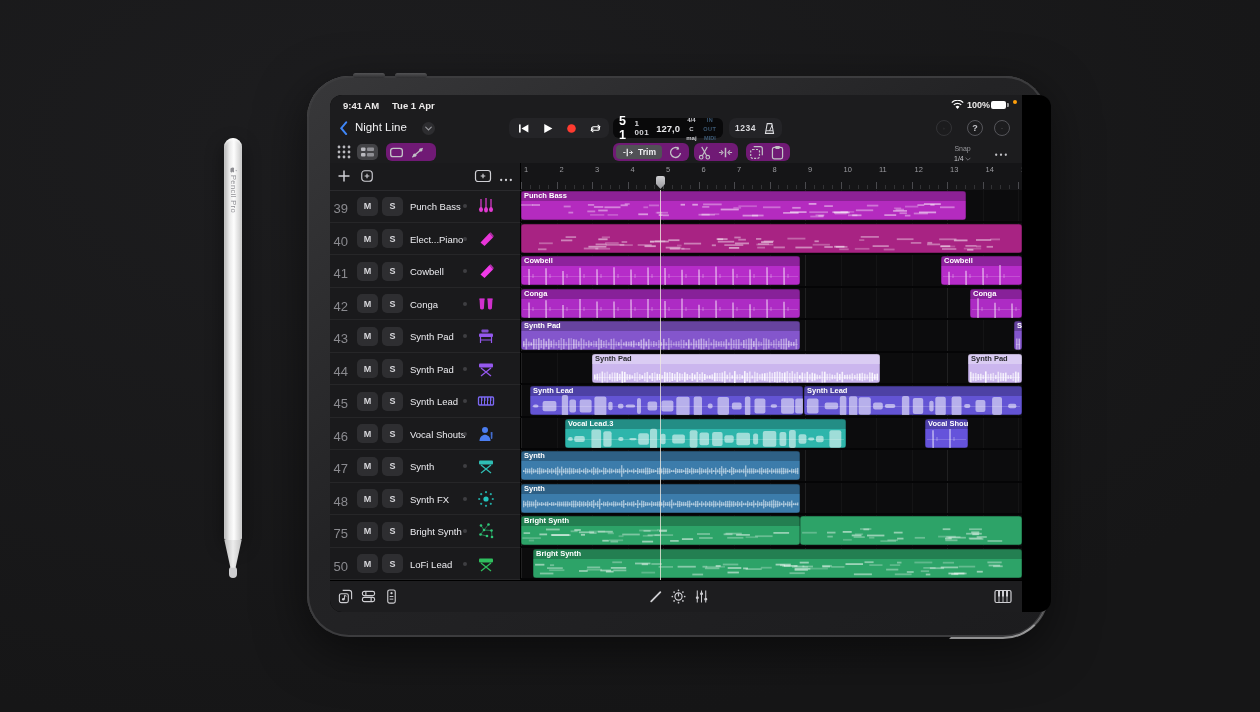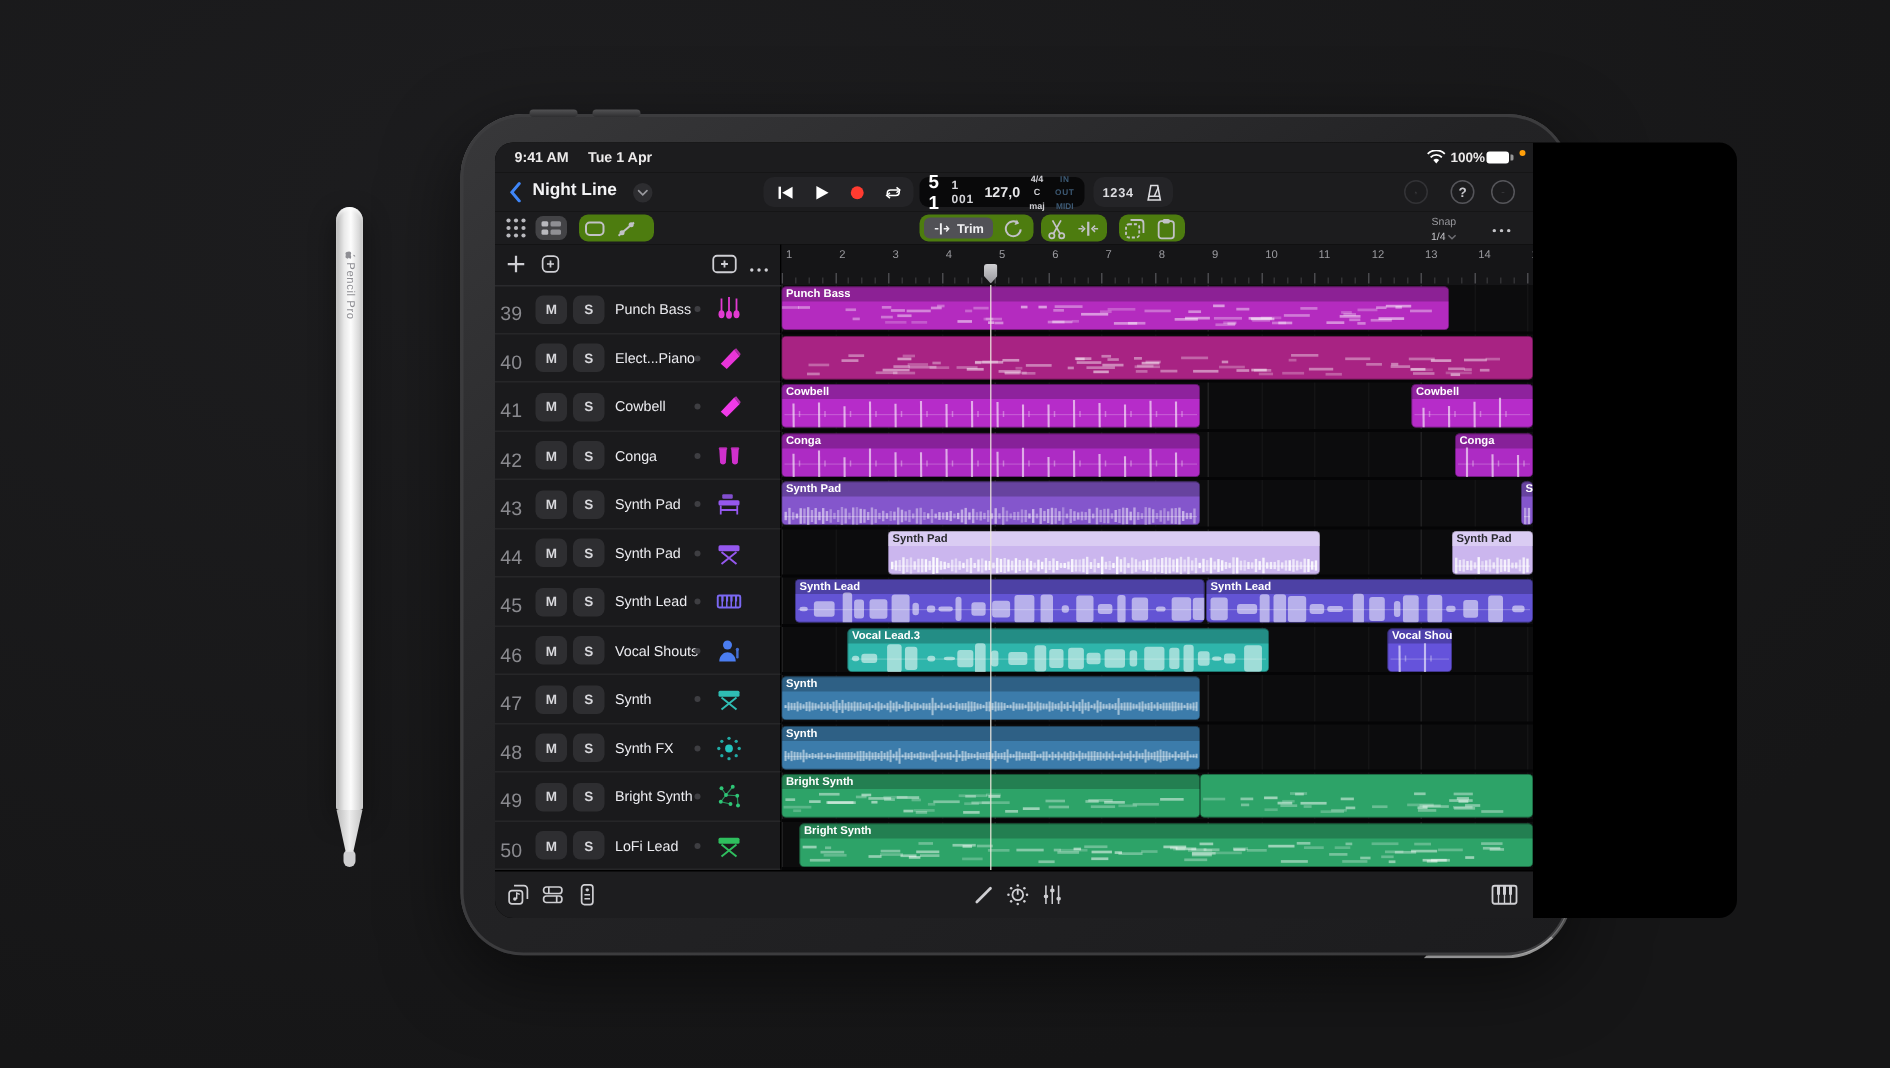--- a/index.html
+++ b/index.html
@@ -24,37 +24,37 @@
   .tablet{position:absolute;left:307px;top:76px;width:740px;height:561px;border-radius:42px;
     background:linear-gradient(145deg,#38383a 0%,#232325 45%,#1c1c1e 100%);
     box-shadow:inset 0 0 0 2px #3c3c3e, inset 1px 1px 1px rgba(255,255,255,.22), 0 14px 50px rgba(0,0,0,.55);}
   .corner-glint{position:absolute;right:-2px;bottom:-2px;width:96px;height:72px;border:2.5px solid transparent;
     border-bottom-color:rgba(255,255,255,.55);border-right-color:rgba(255,255,255,.28);
     border-radius:0 0 46px 0;filter:blur(.4px);}
   .side-btn{position:absolute;top:-3px;height:5px;background:linear-gradient(180deg,#525254,#2e2e30);border-radius:3px;}
   .side-btn.b1{left:46px;width:32px;} .side-btn.b2{left:88px;width:32px;}
 
   
-  .screen{position:absolute;left:23px;top:19px;width:828px;height:517px;background:#000;border-radius:12px;
+  .screen{position:absolute;left:23px;top:19px;width:721px;height:517px;background:#000;border-radius:12px;
     overflow:hidden;font-size:10px;color:#e8e8ea;}
 
   
   .statusbar{position:absolute;left:0;top:0;width:692px;height:20px;background:#1c1c1e;}
   .sb-time{position:absolute;left:13px;top:5px;font-size:9.5px;font-weight:bold;color:#eceaea;}
   .sb-date{position:absolute;left:62px;top:5px;font-size:9.5px;font-weight:bold;color:#eceaea;}
   .sb-wifi{position:absolute;left:621px;top:5px;width:13px;height:10px;}
   .sb-batt-text{position:absolute;left:637px;top:5px;font-size:9px;font-weight:bold;color:#eceaea;}
   .sb-batt{position:absolute;left:661px;top:6px;width:15px;height:7.5px;background:#fff;border-radius:2px;}
   .sb-batt:after{content:'';position:absolute;right:-2.5px;top:2px;width:1.8px;height:3.5px;background:rgba(255,255,255,.55);border-radius:0 1px 1px 0;}
   .sb-mic{position:absolute;left:683px;top:5px;width:4px;height:4px;border-radius:50%;background:#ff9f0a;}
 
   
   .titlebar{position:absolute;left:0;top:20px;width:692px;height:26px;background:#1c1c1e;}
   .back{position:absolute;left:9px;top:6px;width:9px;height:14px;}
-  .proj{position:absolute;left:25px;top:6px;font-size:11.5px;font-weight:bold;color:#f2f2f4;}
+  .proj{position:absolute;left:25px;top:6px;font-size:11.5px;font-weight:normal;color:#f2f2f4;}
   .proj-chev{position:absolute;left:92px;top:7px;width:13px;height:13px;border-radius:50%;background:#2d2d30;color:#98989d;
     display:flex;align-items:center;justify-content:center;}
   .proj-chev svg{width:7px;height:5px;}
   .pill{position:absolute;background:#242427;border-radius:7px;display:flex;align-items:center;}
   .transport{left:179px;top:3px;height:20px;padding:0 4px;gap:4px;}
   .tpbtn{width:20px;height:16px;display:flex;align-items:center;justify-content:center;background:none;border:none;padding:0;}
   .tpbtn svg{width:13px;height:13px;}
   .lcd{position:absolute;left:283px;top:3px;width:110px;height:20px;background:#09090a;border-radius:6px;
     display:flex;align-items:center;padding:0 6px;box-sizing:border-box;}
   .lcd-main{font-size:12.5px;font-weight:bold;color:#fff;letter-spacing:.5px;}
@@ -72,21 +72,21 @@
   .circlebtn{position:absolute;top:5px;width:16px;height:16px;border-radius:50%;border:1px solid #55555a;
     color:#c6c6cb;display:flex;align-items:center;justify-content:center;font-size:9px;font-weight:bold;background:none;box-sizing:border-box;}
   .circlebtn svg{width:9px;height:9px;}
   .cb1{left:606px;opacity:.4;} .cb2{left:637px;} .cb3{left:664px;}
 
   
   .toolbar{position:absolute;left:0;top:46px;width:692px;height:22px;background:#1c1c1e;border-bottom:1px solid #000;}
   .tb-icon{position:absolute;top:3px;width:16px;height:16px;color:#b9b9be;background:none;border:none;padding:0;}
   .tb-icon svg{width:100%;height:100%;}
   .tb-sel{background:#434346;border-radius:5px;}
-  .tb-group{position:absolute;top:2px;height:18px;background:#4d7c0f;border-radius:6px;display:flex;align-items:center;padding:0 3px;gap:6px;box-sizing:border-box;}
+  .tb-group{position:absolute;top:2px;height:18px;background:#701a75;border-radius:6px;display:flex;align-items:center;padding:0 3px;gap:6px;box-sizing:border-box;}
   .tb-group .gi{width:15px;height:15px;color:#c2c2c6;}
   .tb-group .gi svg{width:100%;height:100%;}
   .trimbtn{height:14px;background:#515156;border-radius:4px;display:flex;align-items:center;padding:0 6px;gap:4px;color:#f0f0f2;}
   .trimbtn svg{width:12px;height:9px;}
   .trimbtn span{font-size:8.5px;font-weight:bold;}
   .snap{position:absolute;left:624px;top:2px;text-align:right;line-height:9px;color:#98989d;}
   .snap .a{font-size:7px;} .snap .b{font-size:7px;color:#c6c6cb;}
   .snap svg{width:6px;height:4px;margin-left:1px;}
   .tb-more{position:absolute;left:664px;top:6px;width:14px;height:10px;color:#c2c2c6;}
 
@@ -462,21 +462,21 @@
                       <circle cx="10" cy="16.8" r="1.1"></circle>
                       <circle cx="3.2" cy="10" r="1.1"></circle>
                       <circle cx="14.8" cy="5.2" r="1.1"></circle>
                       <circle cx="14.8" cy="14.8" r="1.1"></circle>
                       <circle cx="5.2" cy="14.8" r="1.1"></circle>
                       <circle cx="5.2" cy="5.2" r="1.1"></circle>
                     </g>
                   </svg></span>
               </div>
               <div class="trow" style="top: 325px;">
-                <span class="tnum">49</span>
+                <span class="tnum">75</span>
                 <button class="tbtn m">M</button>
                 <button class="tbtn s">S</button>
                 <span class="tname">Bright Synth</span>
                 <span class="tdot"></span>
                 <span class="ticon" style="color:#2fc878"><svg viewBox="0 0 20 20" fill="currentColor">
                     <g>
                       <circle cx="5" cy="4.5" r="1.3"></circle>
                       <circle cx="12.5" cy="3.5" r="1.3"></circle>
                       <circle cx="8" cy="9" r="1.3"></circle>
                       <circle cx="15.5" cy="9.5" r="1.3"></circle>

